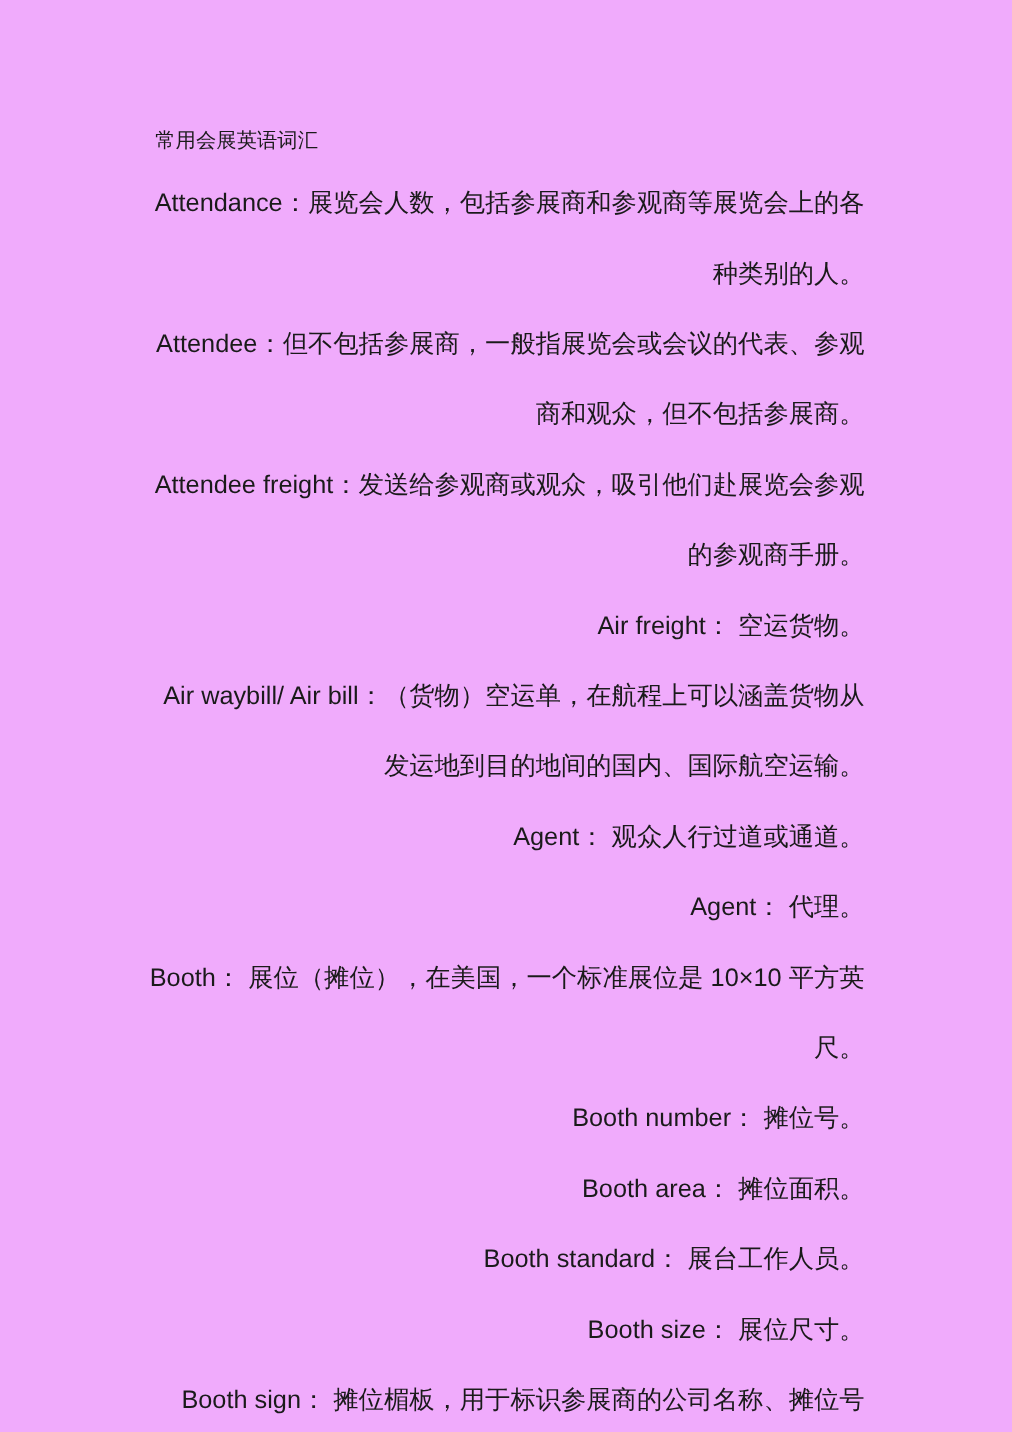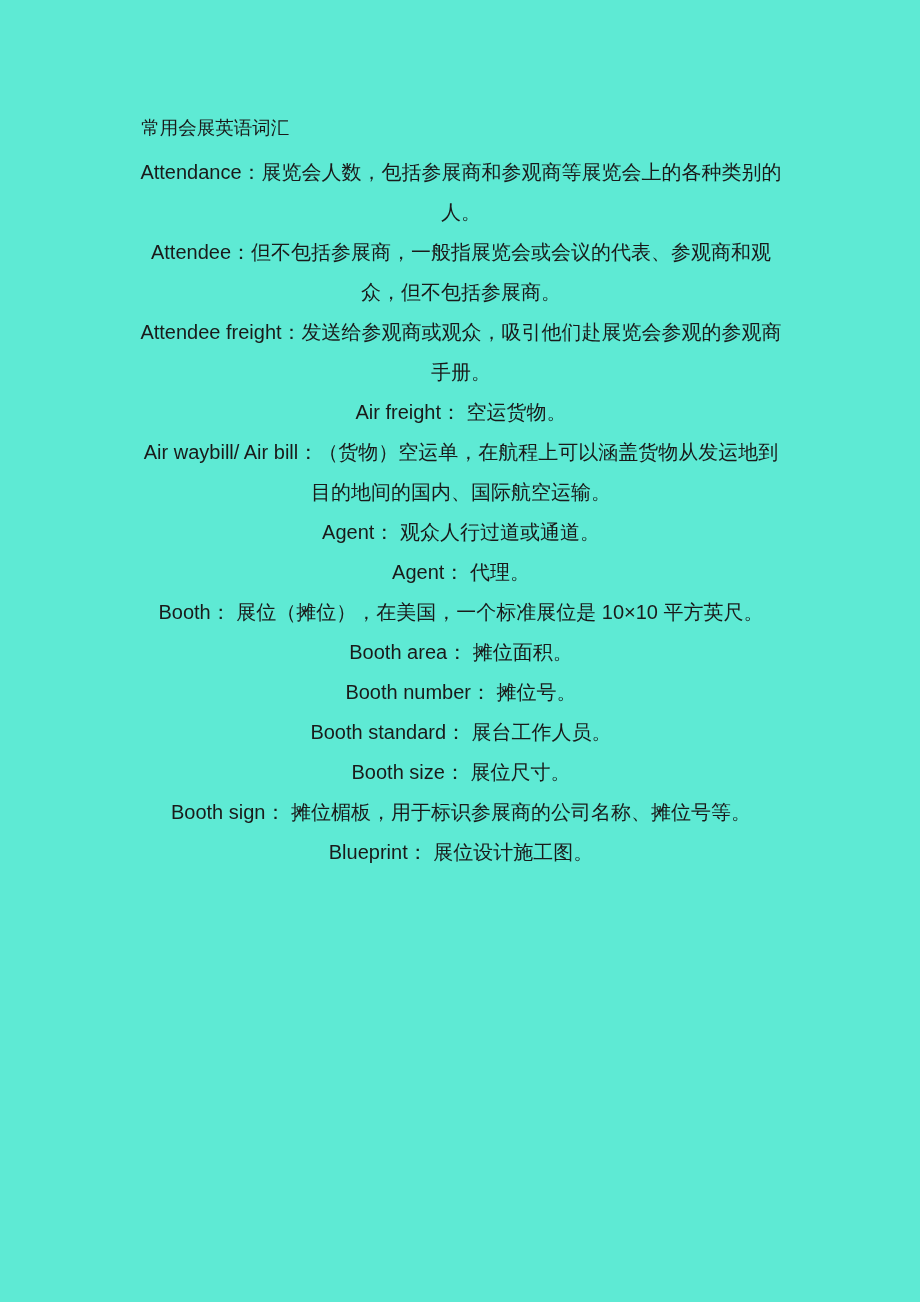--- a/index.html
+++ b/index.html
@@ -4,65 +4,65 @@
 <style>
   html, body {
     margin: 0;
     padding: 0;
     background: #ffffff;
   }
   .page {
     position: relative;
     width: 920px;
     height: 1302px;
-    background: #5eead4;
+    background: #f0abfc;
     overflow: hidden;
     font-family: "Liberation Sans", "DejaVu Sans", sans-serif;
     color: #1a1a1a;
     -webkit-font-smoothing: antialiased;
   }
   .content {
     position: absolute;
     left: 136px;
     top: 104px;
     width: 650px;
   }
   .doc-title {
     font-size: 18.5px;
     line-height: 48px;
     color: #1a1a1a;
     white-space: pre;
     text-indent: 0;
     margin: 0;
   }
   .entry {
-    font-size: 20px;
-    line-height: 40px;
+    font-size: 23px;
+    line-height: 64px;
     color: #1a1a1a;
     margin: 0;
-    text-align: center;
+    text-align: right;
     word-break: break-all;
     overflow-wrap: break-word;
     hanging-punctuation: none;
   }
 </style>
 </head>
 <body>
 
 <div class="page">
   <div class="content">
     <p class="doc-title"> 常用会展英语词汇</p>
     <p class="entry">Attendance：展览会人数，包括参展商和参观商等展览会上的各种类别的人。</p>
     <p class="entry">Attendee：但不包括参展商，一般指展览会或会议的代表、参观商和观众，但不包括参展商。</p>
     <p class="entry">Attendee freight：发送给参观商或观众，吸引他们赴展览会参观的参观商手册。</p>
     <p class="entry">Air freight： 空运货物。</p>
     <p class="entry">Air waybill/ Air bill：（货物）空运单，在航程上可以涵盖货物从发运地到目的地间的国内、国际航空运输。</p>
     <p class="entry">Agent： 观众人行过道或通道。</p>
     <p class="entry">Agent： 代理。</p>
     <p class="entry">Booth： 展位（摊位），在美国，一个标准展位是 10×10 平方英尺。</p>
+    <p class="entry">Booth number： 摊位号。</p>
     <p class="entry">Booth area： 摊位面积。</p>
-    <p class="entry">Booth number： 摊位号。</p>
     <p class="entry">Booth standard： 展台工作人员。</p>
     <p class="entry">Booth size： 展位尺寸。</p>
     <p class="entry">Booth sign： 摊位楣板，用于标识参展商的公司名称、摊位号等。</p>
     <p class="entry">Blueprint： 展位设计施工图。</p>
   </div>
 </div>
 
 </body></html>

